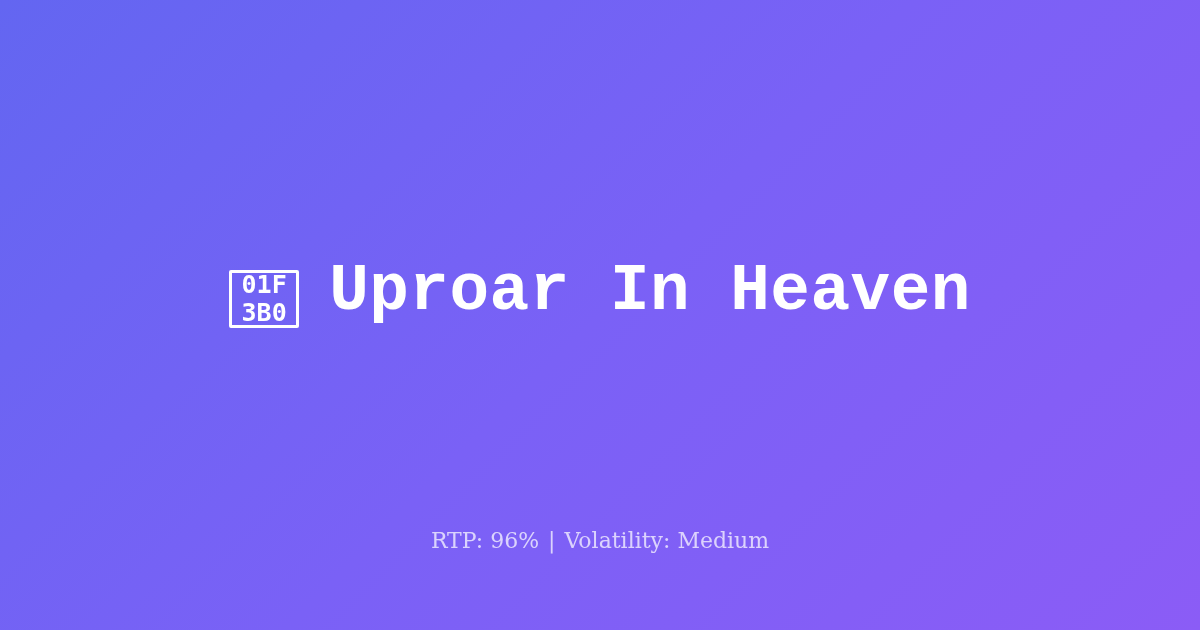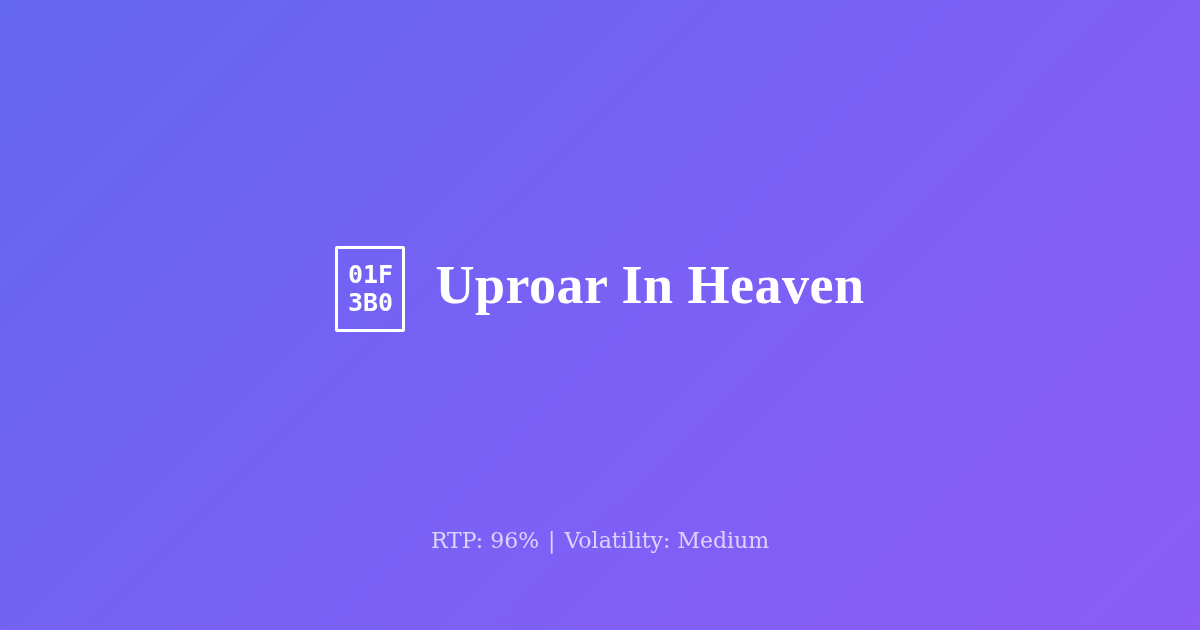--- a/index.html
+++ b/index.html
@@ -41,39 +41,39 @@
     box-sizing: border-box;
   }
 
   .tofu-icon {
     display: flex;
     flex-direction: column;
     align-items: center;
     justify-content: center;
     box-sizing: border-box;
     width: 70px;
-    height: 86px;
+    height: 58px;
     border: 3px solid #FFFFFF;
     border-radius: 2px;
     font-family: "DejaVu Sans Mono", "Liberation Mono", monospace;
     font-size: 25px;
     font-weight: 700;
     line-height: 28px;
     letter-spacing: 0px;
     color: #FFFFFF;
     flex: 0 0 auto;
   }
   .tofu-row {
     display: block;
     white-space: nowrap;
   }
 
   .game-title {
-    font-family: Liberation Serif, serif;
-    font-size: 54px;
+    font-family: Liberation Mono, monospace;
+    font-size: 66px;
     font-weight: 700;
     line-height: 1.05;
     color: #FFFFFF;
     white-space: nowrap;
     letter-spacing: 0.5px;
     margin-top: 29px;
   }
 
   
   .provider {

